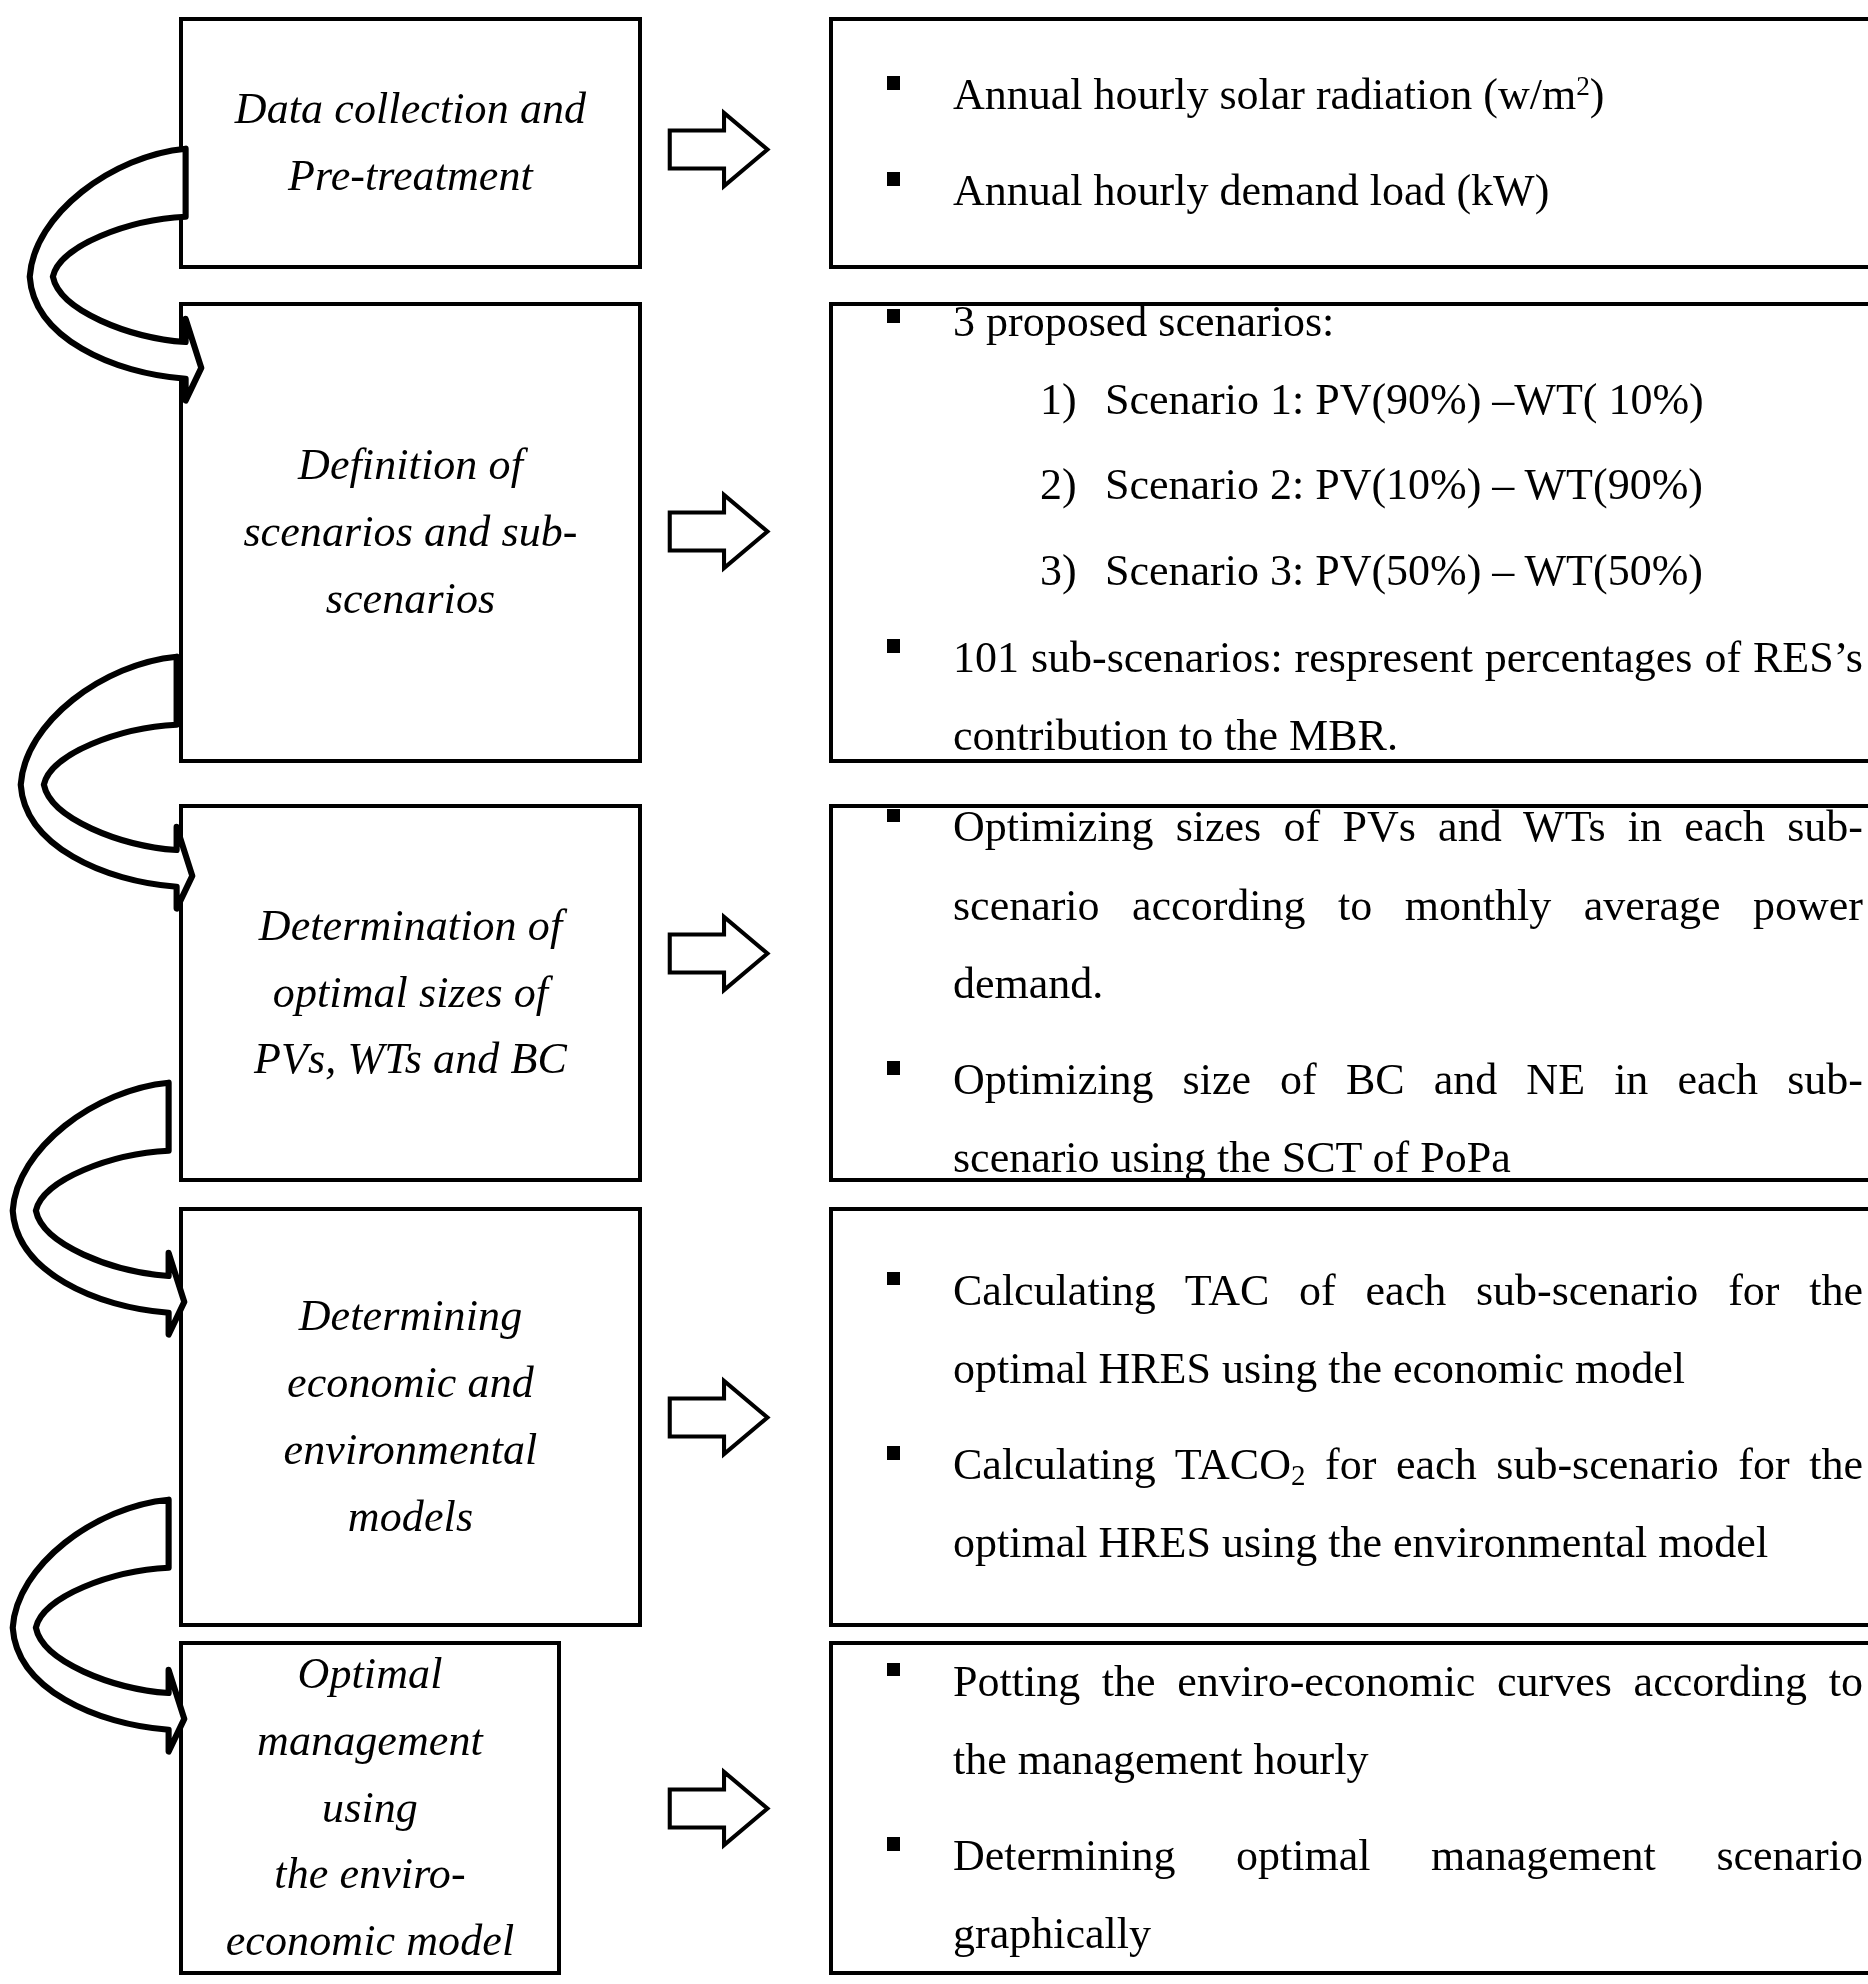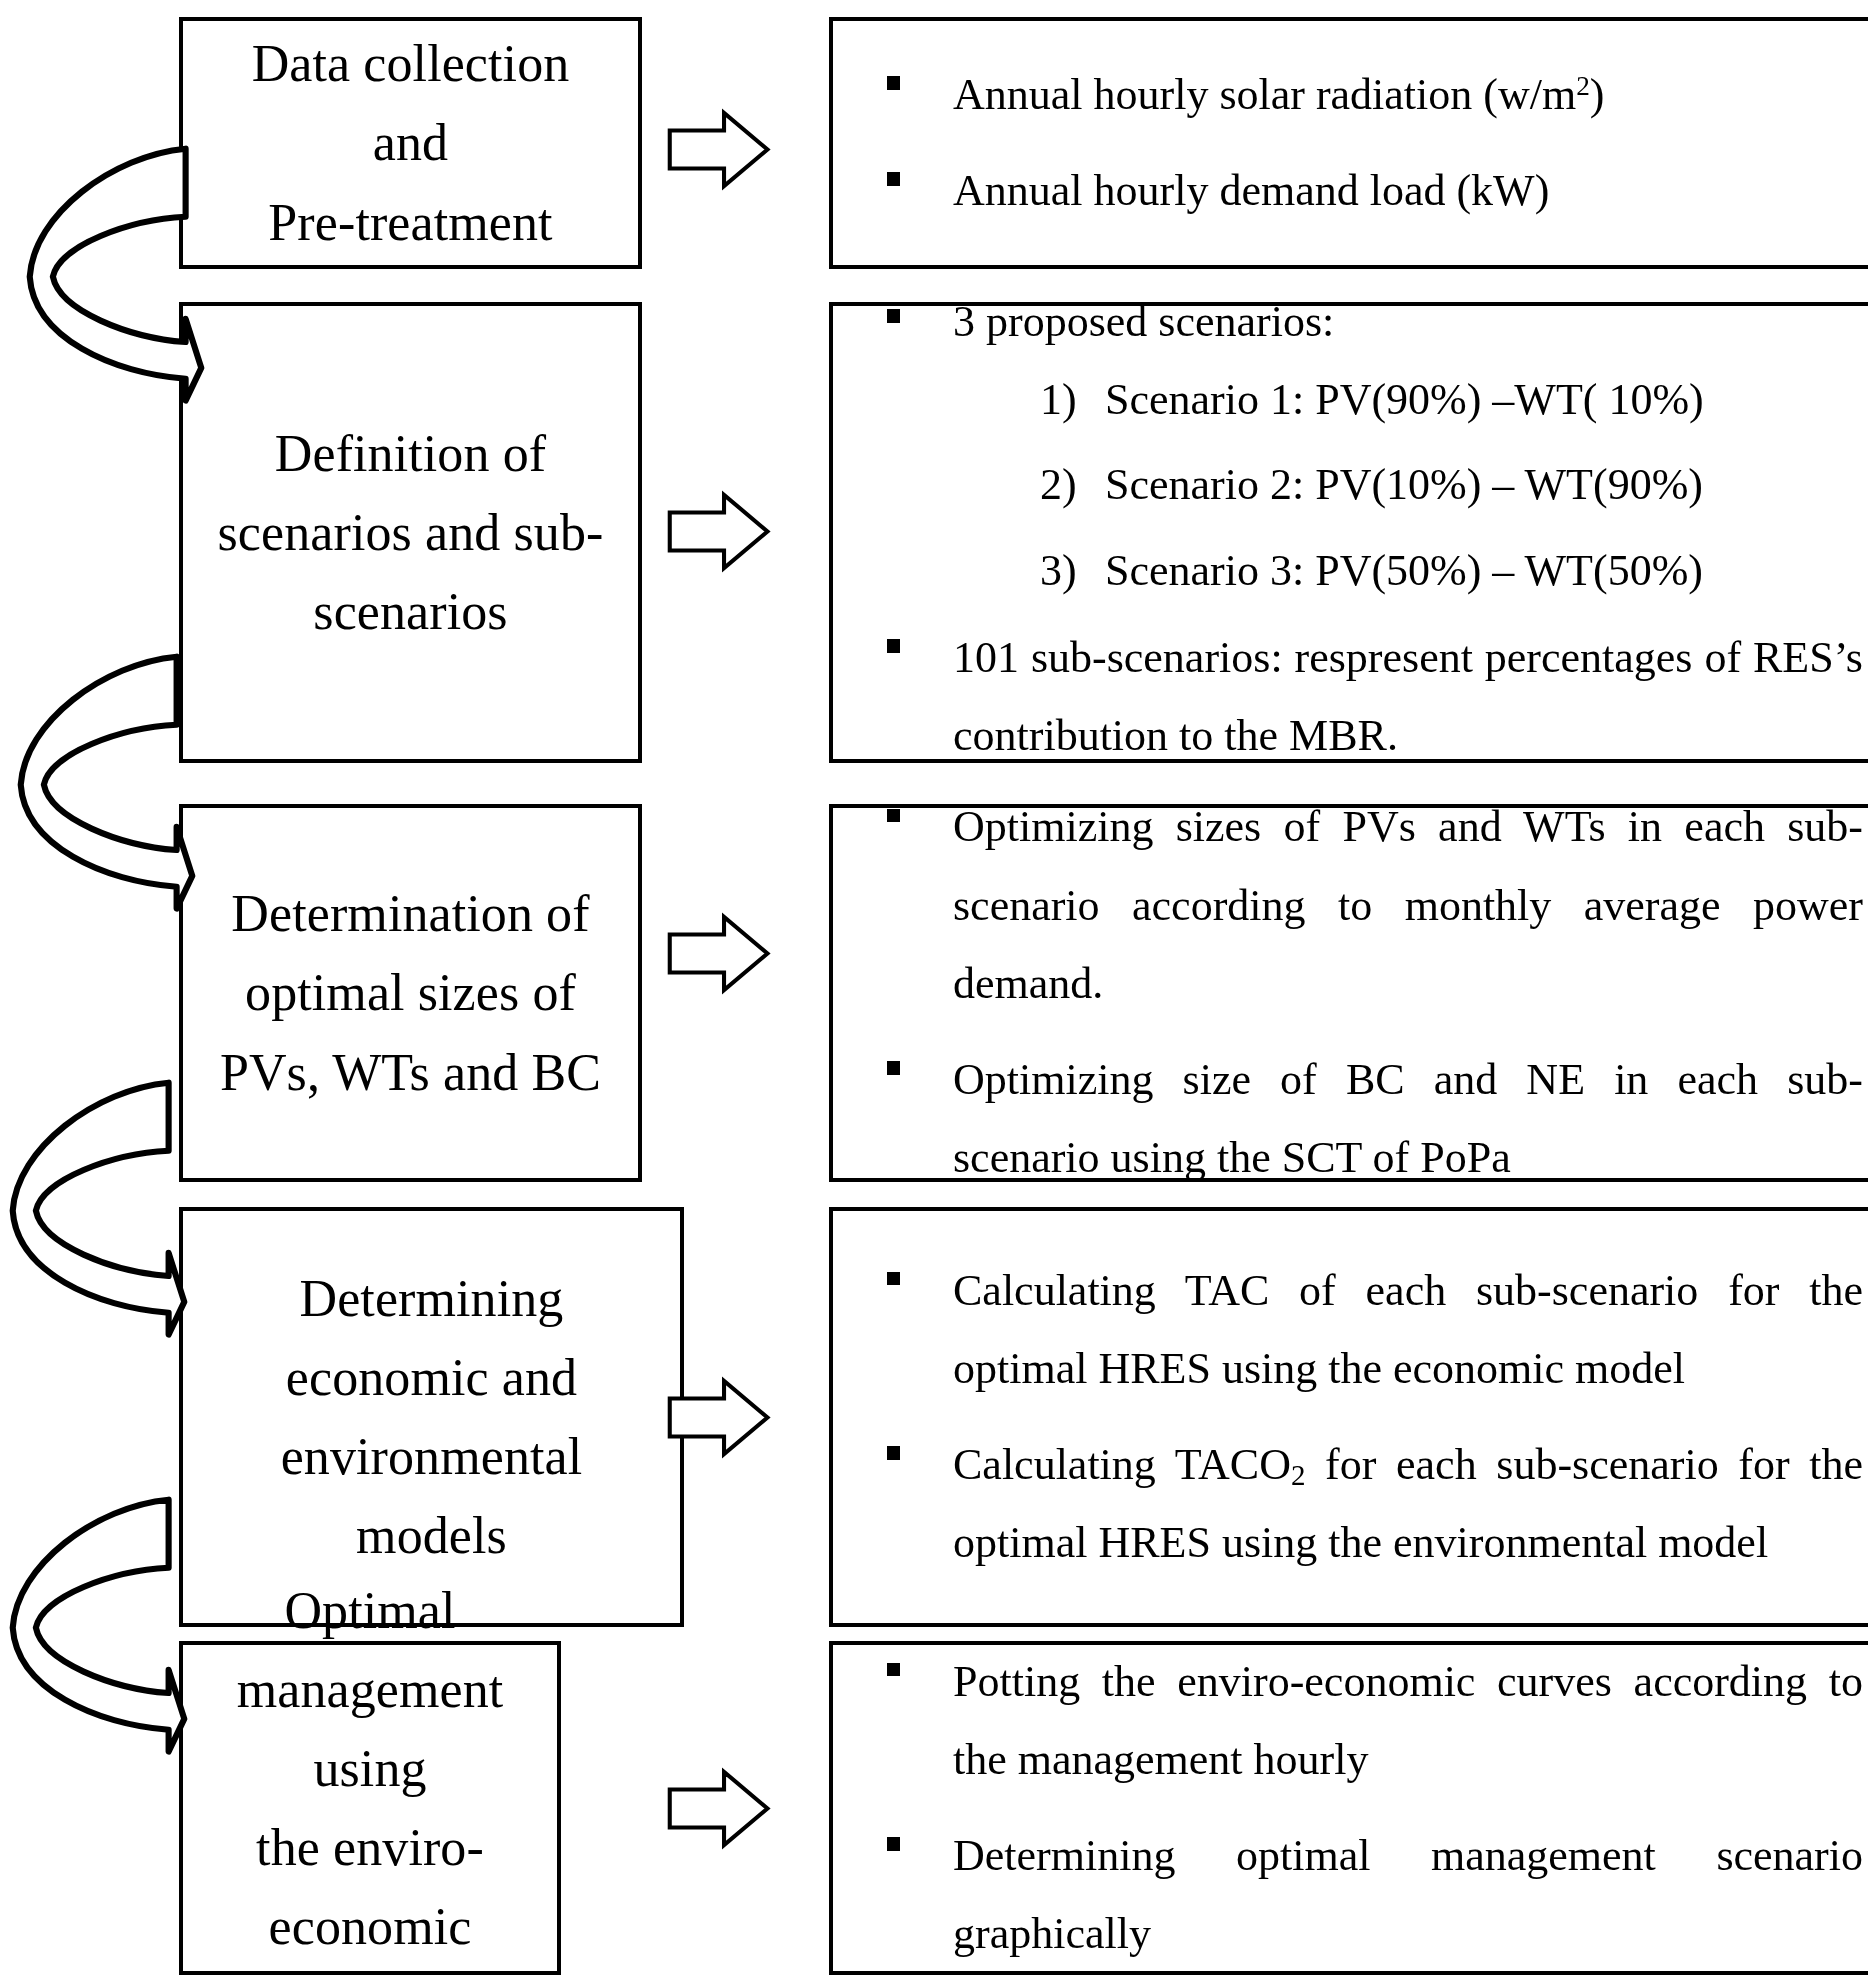--- a/index.html
+++ b/index.html
@@ -31,23 +31,24 @@
     background: #ffffff;
   }
   .box-left {
     display: flex;
     align-items: center;
     justify-content: center;
   }
   .left-text {
     width: 86%;
     text-align: center;
-    font-size: 52px;
+    font-size: 44px;
     line-height: 1.52;
     letter-spacing: 0.1px;
+    font-style: italic;
   }
   .box-right {
     display: flex;
     align-items: center;
     margin-left: 47px;
   }
   .bullets {
     width: 100%;
     box-sizing: border-box;
     padding: 0 35px 0 48px;
@@ -188,21 +189,21 @@
     <ul class="bullets lead-loose">
       <li>
         <span class="bsq"></span><span>Optimizing sizes of PVs and WTs in each sub-scenario according to monthly average power demand.</span>
       </li>
       <li>
         <span class="bsq"></span><span>Optimizing size of BC and NE in each sub-scenario using the SCT of PoPa</span>
       </li>
     </ul>
   </div>
 
-  <div class="box box-left" style="left:179px; top:1207px; width:505px; height:420px;">
+  <div class="box box-left" style="left:179px; top:1207px; width:463px; height:420px;">
     <div class="left-text">
       <div>Determining</div>
       <div>economic and</div>
       <div>environmental</div>
       <div>models</div>
     </div>
   </div>
 
   <div class="conn" style="left:664px; top:1370px; width:116px; height:95px;">
     <svg width="116" height="95" viewBox="0 0 170 140" aria-hidden="true">

